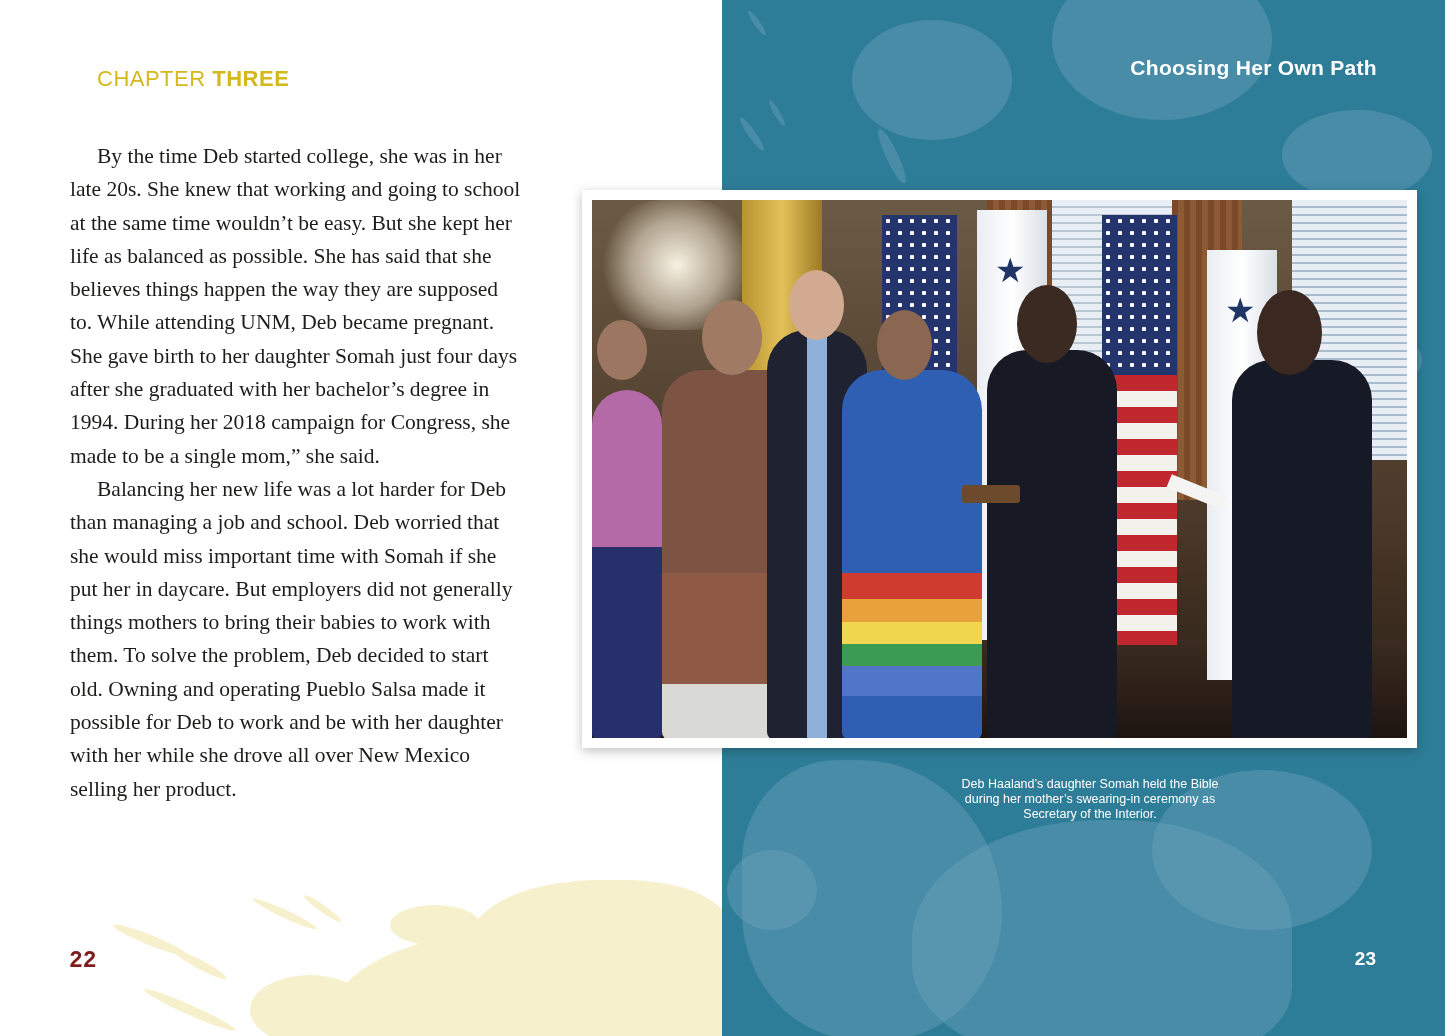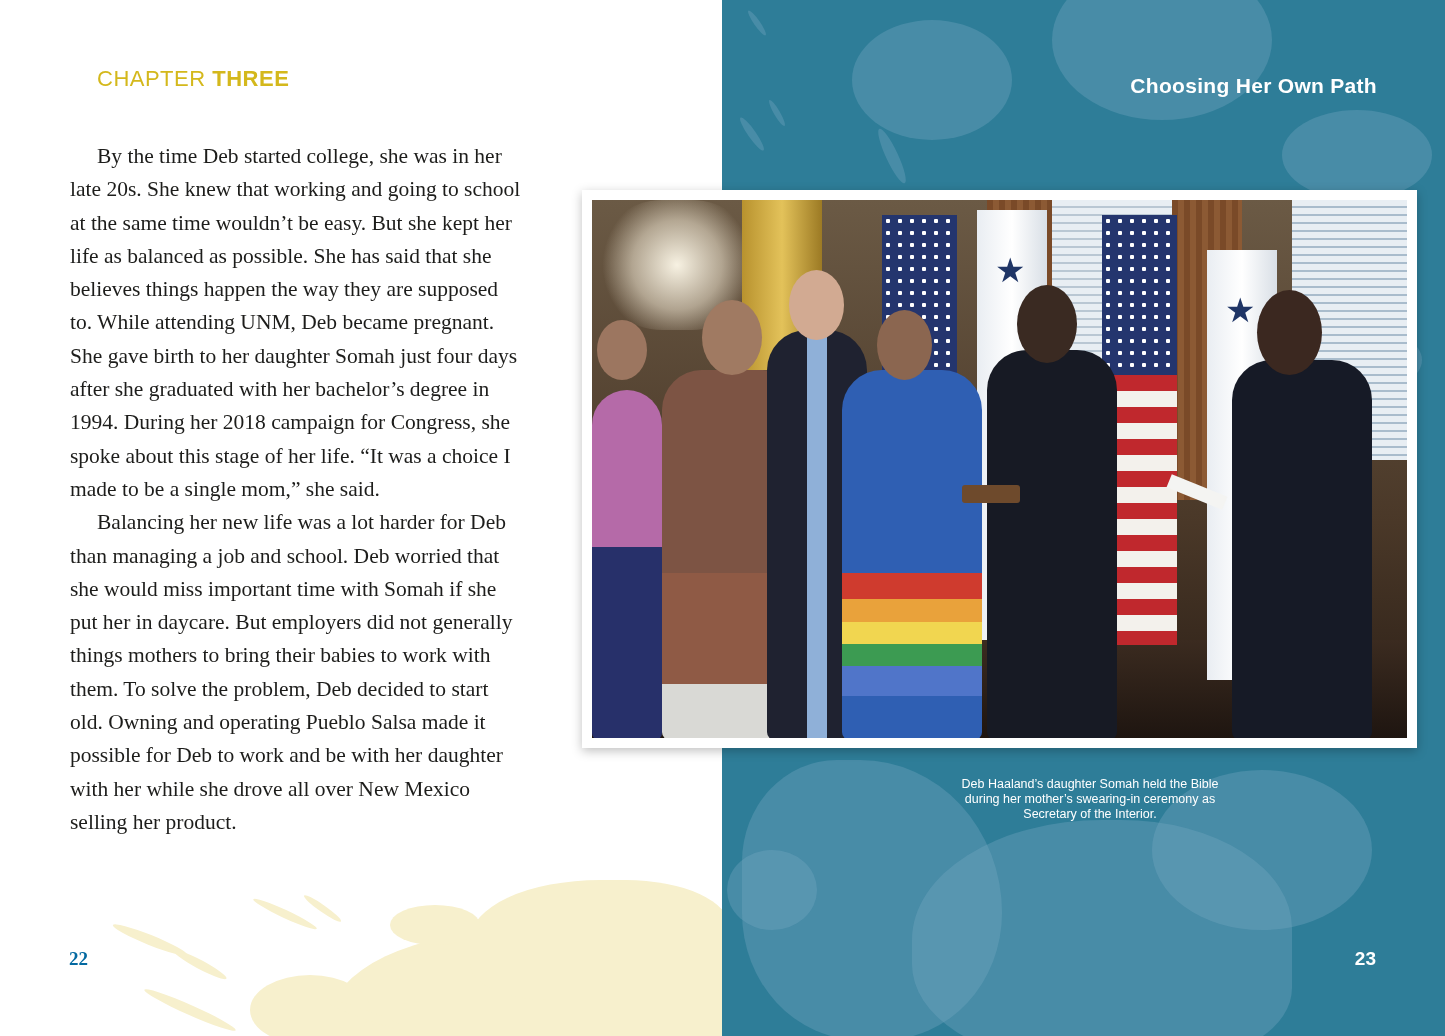--- a/index.html
+++ b/index.html
@@ -36,27 +36,27 @@
     .body-text {
       position: absolute; left: 70px; top: 140px; width: 472px;
       font-family: "Liberation Serif", serif;
       font-size: 21.5px; line-height: 33.3px; color: #1d1d1b;
     }
     .body-text .line { display: block; white-space: nowrap; }
     .body-text .indent { padding-left: 27px; }
 
     .page-number-left {
       position: absolute; left: 69px; top: 948px;
-      font-family: Liberation Serif, serif; font-weight: 700;
-      font-size: 19px; color: #0369a1;
+      font-family: Liberation Mono, monospace; font-weight: 700;
+      font-size: 23px; color: #7f1d1d;
     }
 
     
     .running-head {
-      position: absolute; right: 68px; top: 74px;
+      position: absolute; right: 68px; top: 56px;
       font-family: "Liberation Sans", sans-serif; font-weight: 700;
       font-size: 21px; color: #ffffff; letter-spacing: 0.3px;
     }
     .page-number-right {
       position: absolute; right: 69px; top: 948px;
       font-family: "Liberation Sans", sans-serif; font-weight: 700;
       font-size: 19px; color: #ffffff;
     }
     .caption {
       position: absolute; left: 905px; top: 777px; width: 370px;
@@ -134,21 +134,20 @@
       <p>
         <span class="line indent">By the time Deb started college, she was in her</span>
         <span class="line">late 20s. She knew that working and going to school</span>
         <span class="line">at the same time wouldn’t be easy. But she kept her</span>
         <span class="line">life as balanced as possible. She has said that she</span>
         <span class="line">believes things happen the way they are supposed</span>
         <span class="line">to. While attending UNM, Deb became pregnant.</span>
         <span class="line">She gave birth to her daughter Somah just four days</span>
         <span class="line">after she graduated with her bachelor’s degree in</span>
         <span class="line">1994. During her 2018 campaign for Congress, she</span>
-        <span class="line">spoke about this stage of her life. “It was a choice I</span>
         <span class="line">made to be a single mom,” she said.</span>
       </p>
       <p>
         <span class="line indent">Balancing her new life was a lot harder for Deb</span>
         <span class="line">than managing a job and school. Deb worried that</span>
         <span class="line">she would miss important time with Somah if she</span>
         <span class="line">put her in daycare. But employers did not generally</span>
         <span class="line">things mothers to bring their babies to work with</span>
         <span class="line">them. To solve the problem, Deb decided to start</span>
         <span class="line">old. Owning and operating Pueblo Salsa made it</span>

